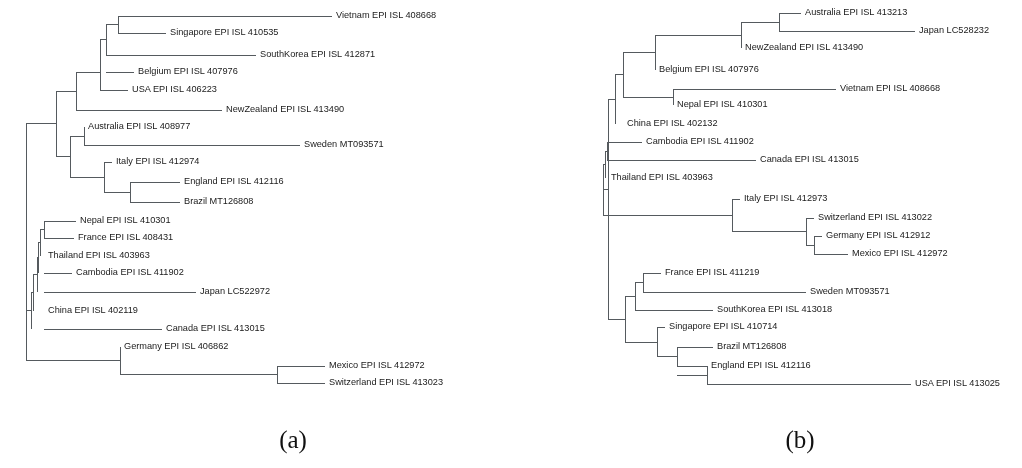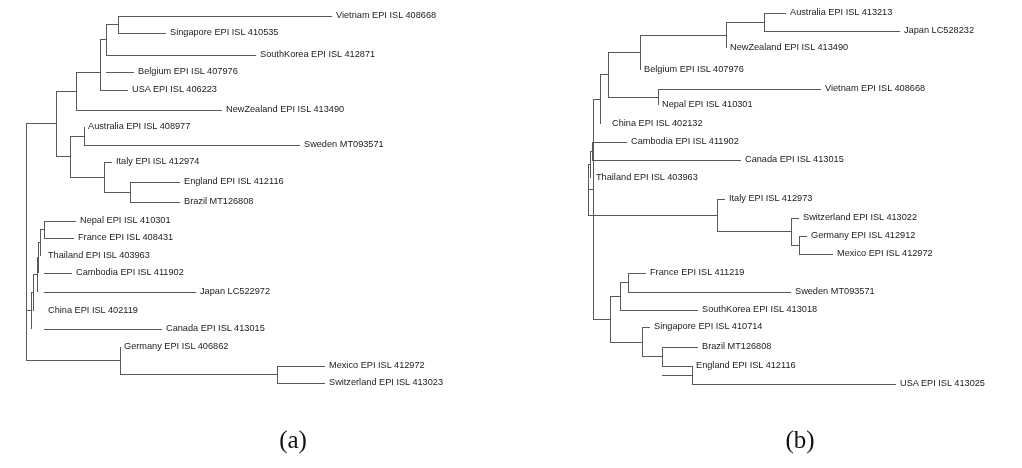--- a/index.html
+++ b/index.html
@@ -19,21 +19,21 @@
     height: 332px;
     background: #ffffff;
     padding-left: 31px;
   }
   .panel {
     position: absolute;
     top: 0;
     height: 412px;
   }
   #panel-a { left: 0; width: 511px; }
-  #panel-b { left: 496px; width: 511px; }
+  #panel-b { left: 511px; width: 511px; }
   .panel svg { display: block; }
   .tree-label {
     font-family: "Liberation Sans", sans-serif;
     font-size: 9.2px;
     fill: #1a1a1a;
     dominant-baseline: middle;
   }
   .tree-branch {
     stroke: #555a5e;
     stroke-width: 1;

